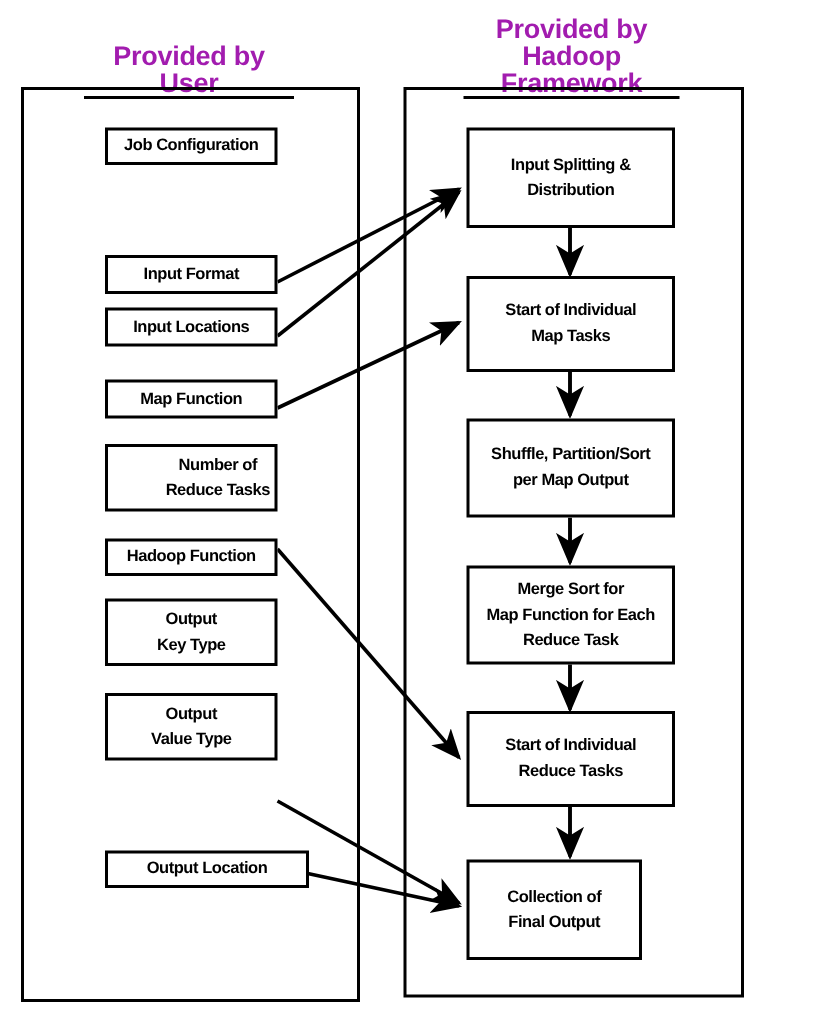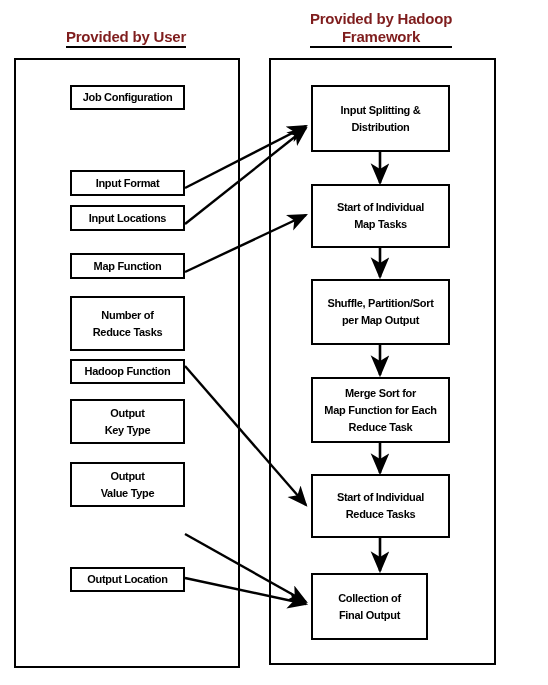--- a/index.html
+++ b/index.html
@@ -11,23 +11,23 @@
     position: relative;
     width: 548px;
     height: 685px;
     background: #ffffff;
     font-family: "Liberation Sans", sans-serif;
     overflow: hidden;
   }
   .col-header {
     position: absolute;
     text-align: center;
-    font-size: 15px;
+    font-size: 18px;
     font-weight: bold;
-    color: #7f1d1d;
+    color: #a21caf;
     line-height: 18px;
     letter-spacing: -0.2px;
   }
   .col-header span {
     border-bottom: 2px solid #000;
     display: inline-block;
     padding-bottom: 0px;
   }
   .container-box {
     position: absolute;
@@ -119,41 +119,41 @@
   </div>
 
   <div class="node" style="left:70px; top:253px; width:115px; height:26px;">
     <span class="node-label">Map Function</span>
   </div>
 
   <div class="node" style="left:70px; top:205px; width:115px; height:26px;">
     <span class="node-label">Input Locations</span>
   </div>
 
-  <div class="node" style="left:70px; top:296px; width:115px; height:55px;">
+  <div class="node" style="left:70px; top:296px; width:115px; height:45px;justify-content:flex-end;">
     <span class="node-label">Number of
 Reduce Tasks</span>
   </div>
 
   <div class="node" style="left:70px; top:359px; width:115px; height:25px;">
     <span class="node-label">Hadoop Function</span>
   </div>
 
   <div class="node" style="left:70px; top:399px; width:115px; height:45px;">
     <span class="node-label">Output
 Key Type</span>
   </div>
 
   <div class="node" style="left:70px; top:462px; width:115px; height:45px;">
     <span class="node-label">Output
 Value Type</span>
   </div>
 
 
-  <div class="node" style="left:70px; top:567px; width:115px; height:25px;">
+  <div class="node" style="left:70px; top:567px; width:136px; height:25px;">
     <span class="node-label">Output Location</span>
   </div>
 
   <div class="node" style="left:311px; top:85px; width:139px; height:67px;">
     <span class="node-label">Input Splitting &amp;
 Distribution</span>
   </div>
 
   <div class="node" style="left:311px; top:184px; width:139px; height:64px;">
     <span class="node-label">Start of Individual

